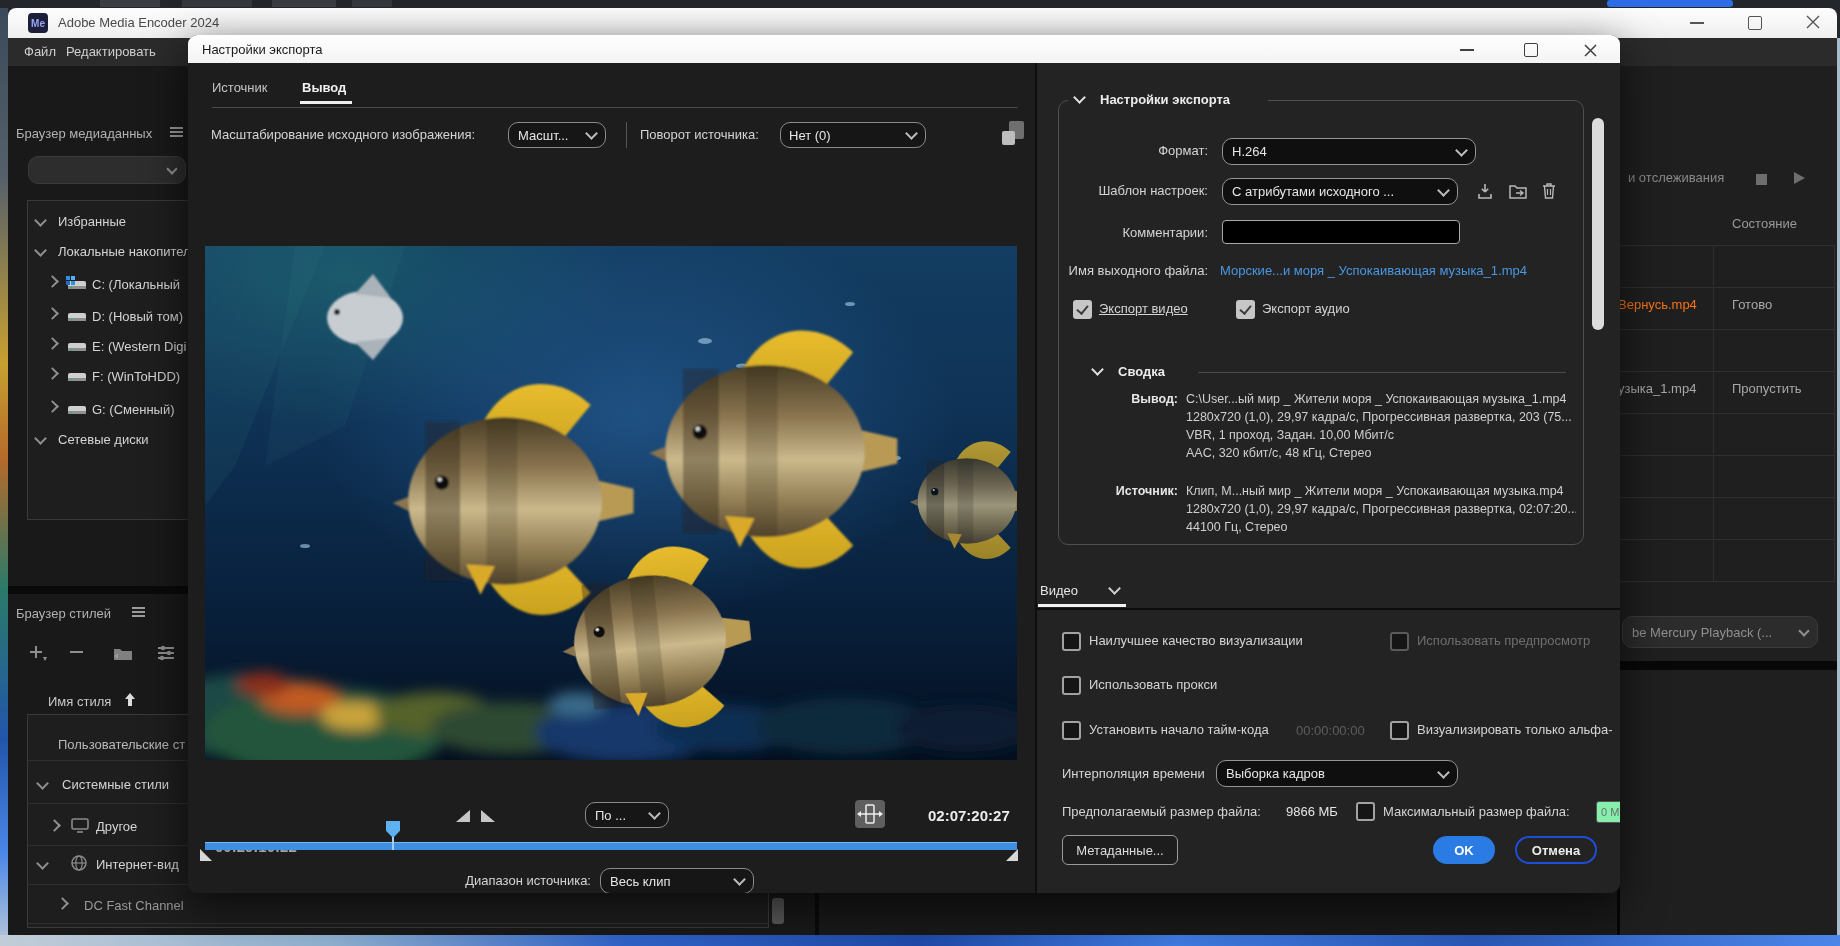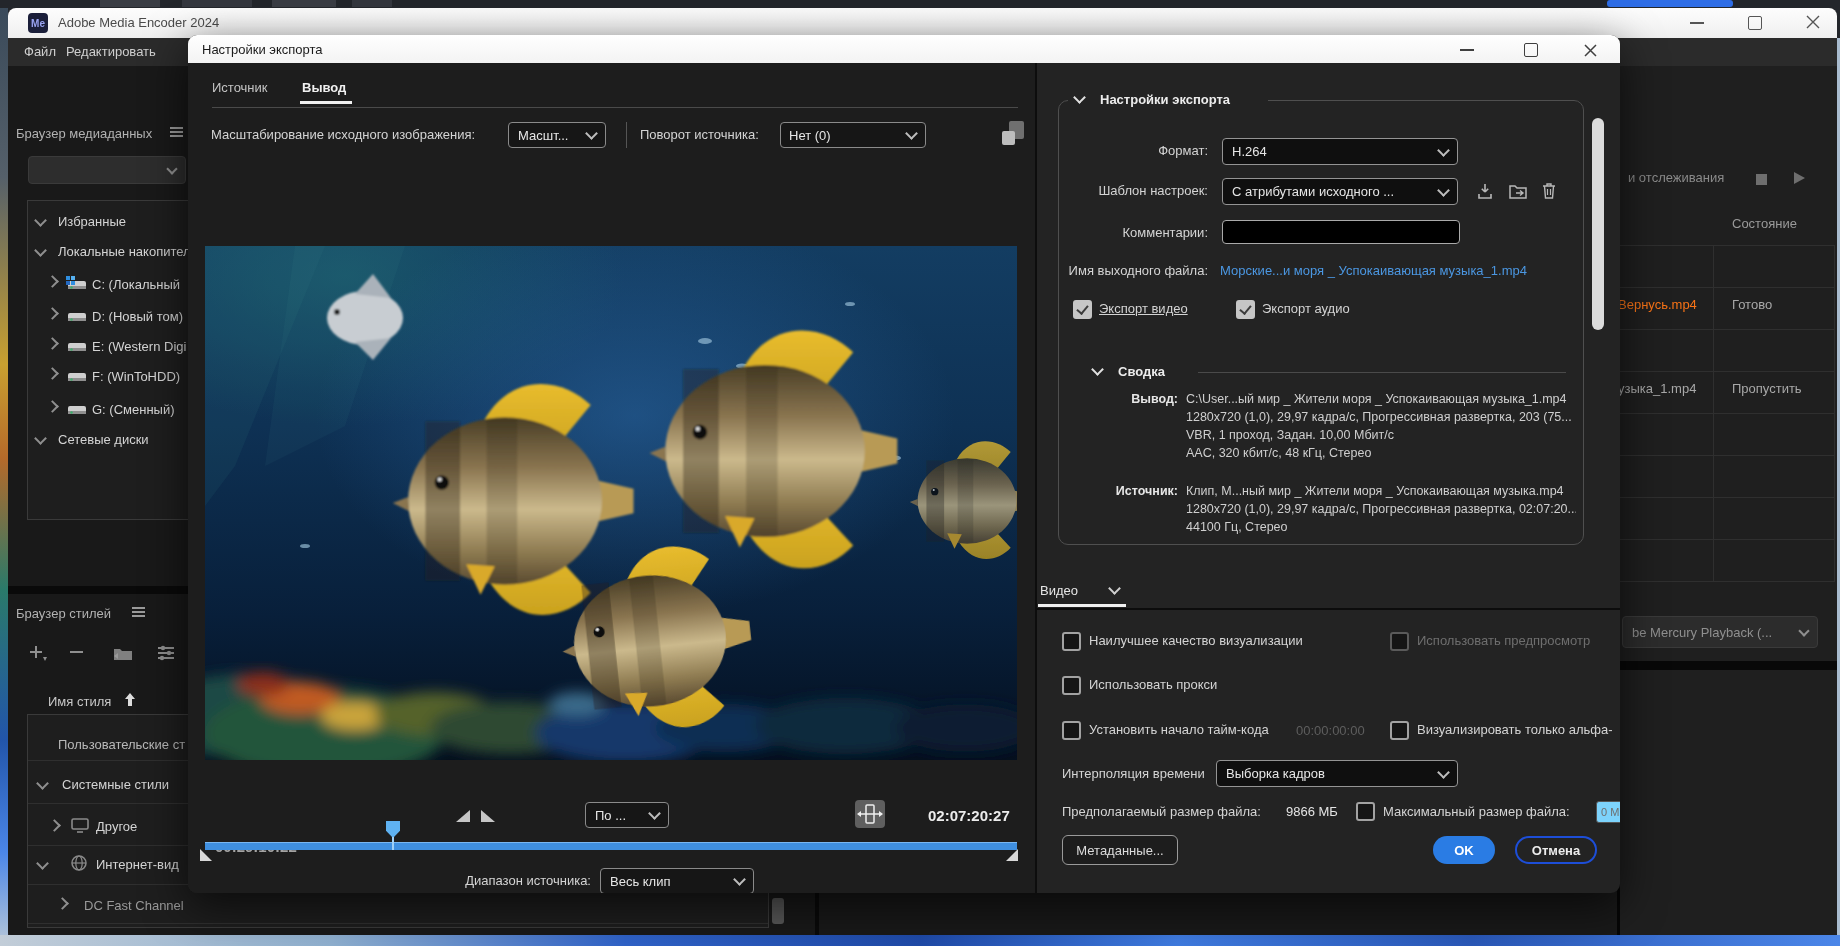--- a/index.html
+++ b/index.html
@@ -5,21 +5,21 @@
   html,body{margin:0;padding:0;background:#111;}
   #screen{position:relative;width:1840px;height:946px;overflow:hidden;
     font-family:"Liberation Sans",sans-serif;background:#23262b;}
   .abs{position:absolute;}
   .t13{font-size:13px;color:#d4d4d4;white-space:nowrap;}
   .t12{font-size:12.5px;color:#cfcfcf;white-space:nowrap;}
   .b{font-weight:bold;}
   .dim{color:#6e6e6e;}
   .right{text-align:right;}
   
-  .dd{background:#161616;border:1px solid #8a8a8a;border-radius:4px;color:#e6e6e6;
+  .dd{background:#161616;border:1px solid #8a8a8a;border-radius:10px;color:#e6e6e6;
       font-size:13px;display:flex;align-items:center;padding:0 9px;box-sizing:border-box;}
   .dd .sp{flex:1;}
   .dd2{background:#0f0f0f;border:1px solid #949494;}
   .chev{width:7px;height:7px;border-right:2px solid #bdbdbd;border-bottom:2px solid #bdbdbd;
         transform:rotate(45deg);display:inline-block;flex:0 0 auto;margin-top:-3px;}
   .chevR{transform:rotate(-45deg);}
   .chevS{width:6px;height:6px;border-color:#8f8f8f;}
   
   .cb{width:15px;height:15px;border:2px solid #a2a2a2;border-radius:3px;background:#151515;}
   .cb.on{background:#c6c6c6;border-color:#c6c6c6;}
@@ -422,21 +422,21 @@
       <span class="sp"></span>
         <i class="chev"></i>
     </div>
 
     <div class="abs" style="left:870px;top:65px;width:524px;height:443px;border:1px solid #4f4f4f;border-radius:10px;"></div>
     <div class="abs" style="left:880px;top:56px;width:200px;height:18px;background:#232323;"></div>
     <i class="abs chev" style="left:887px;top:61px;border-color:#e0e0e0;"></i>
     <div class="abs t13 b" style="left:912px;top:57px;color:#ececec;">Настройки экспорта</div>
 
     <div class="abs t13 right" style="left:880px;top:108px;width:140px;">Формат:</div>
-    <div class="abs dd dd2" style="left:1034px;top:103px;width:236px;height:27px;">
+    <div class="abs dd dd2" style="left:1034px;top:103px;width:254px;height:27px;">
       <span>H.264</span>
       <span class="sp"></span>
         <i class="chev"></i>
     </div>
 
     <div class="abs t13 right" style="left:880px;top:148px;width:140px;">Шаблон настроек:</div>
     <div class="abs dd dd2" style="left:1034px;top:143px;width:236px;height:27px;">
       <span style="overflow:hidden;">С атрибутами исходного ...</span>
       <span class="sp"></span>
         <i class="chev"></i>
@@ -510,21 +510,21 @@
     <div class="abs dd dd2" style="left:1028px;top:725px;width:242px;height:27px;">
       <span>Выборка кадров</span>
       <span class="sp"></span>
         <i class="chev"></i>
     </div>
 
     <div class="abs t13" style="left:874px;top:769px;">Предполагаемый размер файла:</div>
     <div class="abs t13" style="left:1098px;top:769px;color:#e4e4e4;">9866 МБ</div>
     <div class="cb" style="left:1168px;top:767px;"></div>
     <div class="abs t13" style="left:1195px;top:769px;">Максимальный размер файла:</div>
-    <div class="abs dim" style="left:1408px;top:766px;width:30px;height:20px;background:#7dd3fc;border:1px solid #555;
+    <div class="abs dim" style="left:1408px;top:766px;width:30px;height:20px;background:#86efac;border:1px solid #555;
          border-radius:3px;font-size:11px;display:flex;align-items:center;padding:0 4px;overflow:hidden;">0 М</div>
 
     <div class="abs btn-meta" style="left:874px;top:800px;width:114px;height:28px;">Метаданные...</div>
     <div class="abs pill-ok" style="left:1245px;top:801px;width:62px;height:28px;">OK</div>
     <div class="abs pill-cancel" style="left:1327px;top:801px;width:82px;height:28px;">Отмена</div>
 
     <div class="abs" style="left:1404px;top:83px;width:12px;height:212px;background:#dcdcdc;border-radius:6px;"></div>
   </div>
 
 </div>

